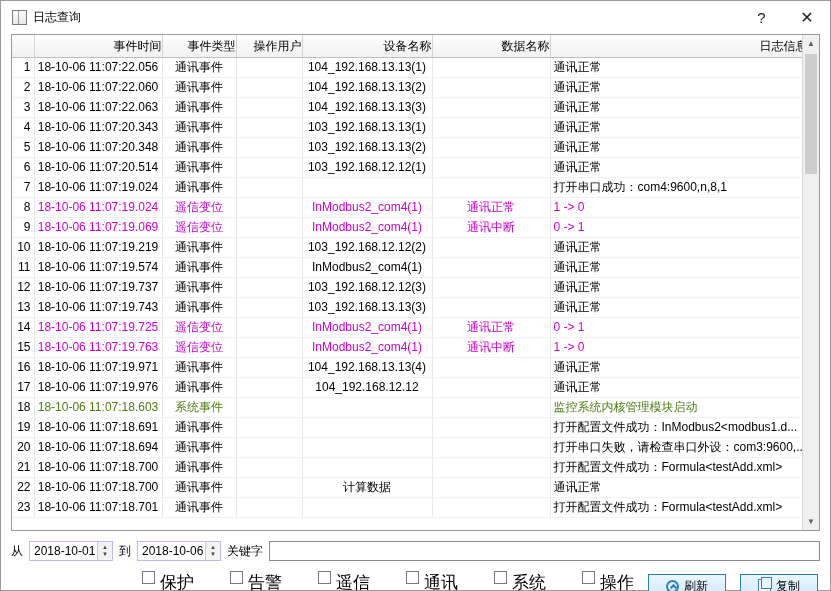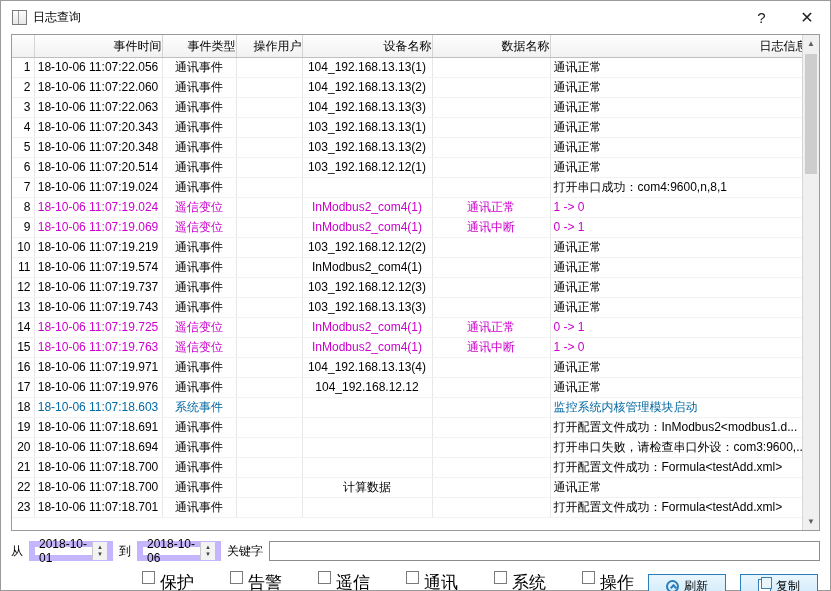--- a/index.html
+++ b/index.html
@@ -144,21 +144,21 @@
   col.c-user  { width: 66px; }
   col.c-dev   { width: 130px; }
   col.c-data  { width: 118px; }
   col.c-info  { width: 258px; }
 
   .cell-center { text-align: center; }
   .cell-left { text-align: left; }
 
   .c-black  { color: #000000; }
   .c-pink   { color: #cc00cc; }
-  .c-blue   { color: #0369a1; }
+  .c-blue   { color: #4d7c0f; }
 
   
   .vscroll {
     flex: 0 0 17px;
     width: 17px;
     background: #f0f0f0;
     border-left: 1px solid #d6d6d6;
     position: relative;
     box-sizing: border-box;
   }
@@ -197,21 +197,21 @@
     flex: 0 0 30px;
     display: flex;
     align-items: center;
     gap: 6px;
     padding-top: 5px;
   }
   .lbl { font-size: 12px; color: #000; }
   .datebox {
     display: inline-flex;
     align-items: center;
-    border: 6px solid #c4b5fd;
+    border: 1px solid #c4b5fd;
     background: #fff;
     height: 20px;
     box-sizing: border-box;
     width: 84px;
     padding-left: 4px;
     font-size: 12px;
     position: relative;
   }
   .datebox .val { flex: 1 1 auto; }
   .spin {

